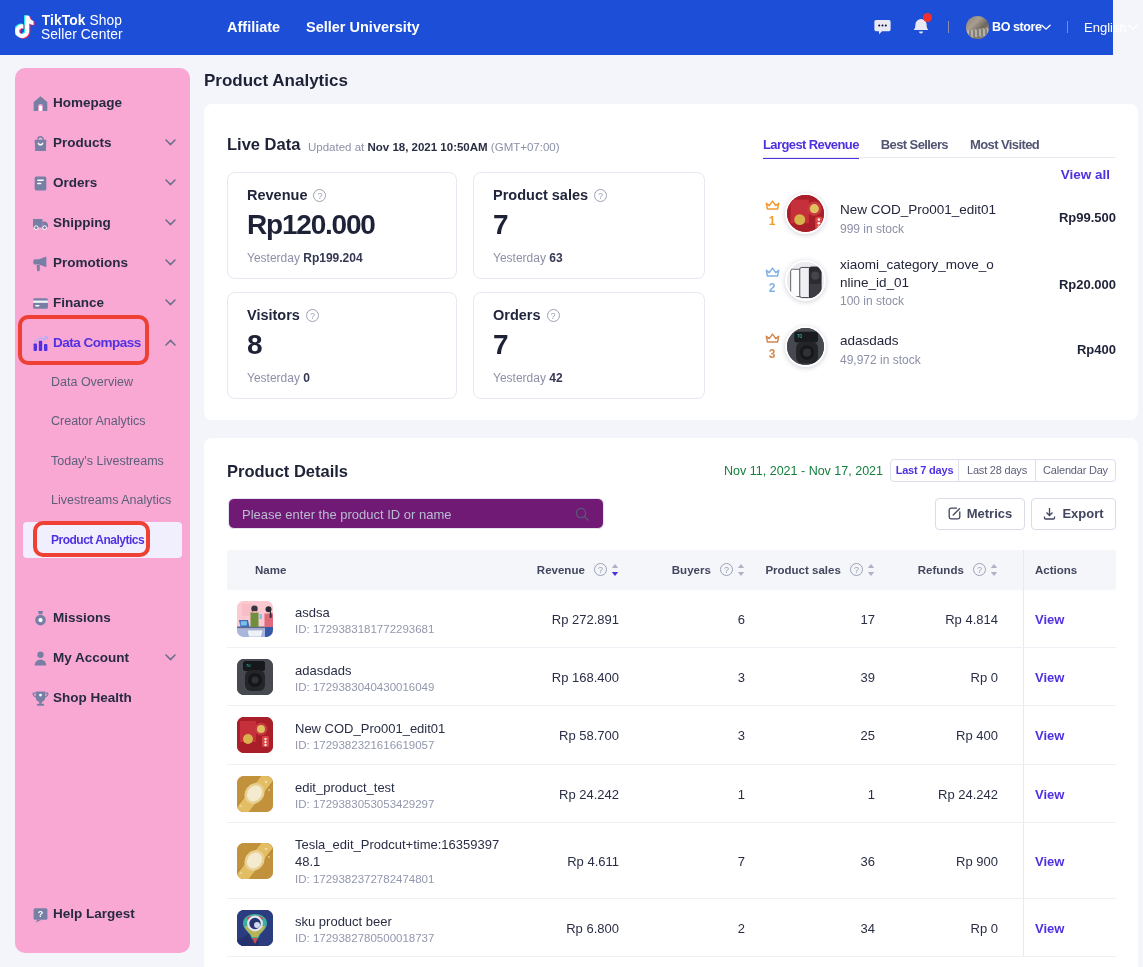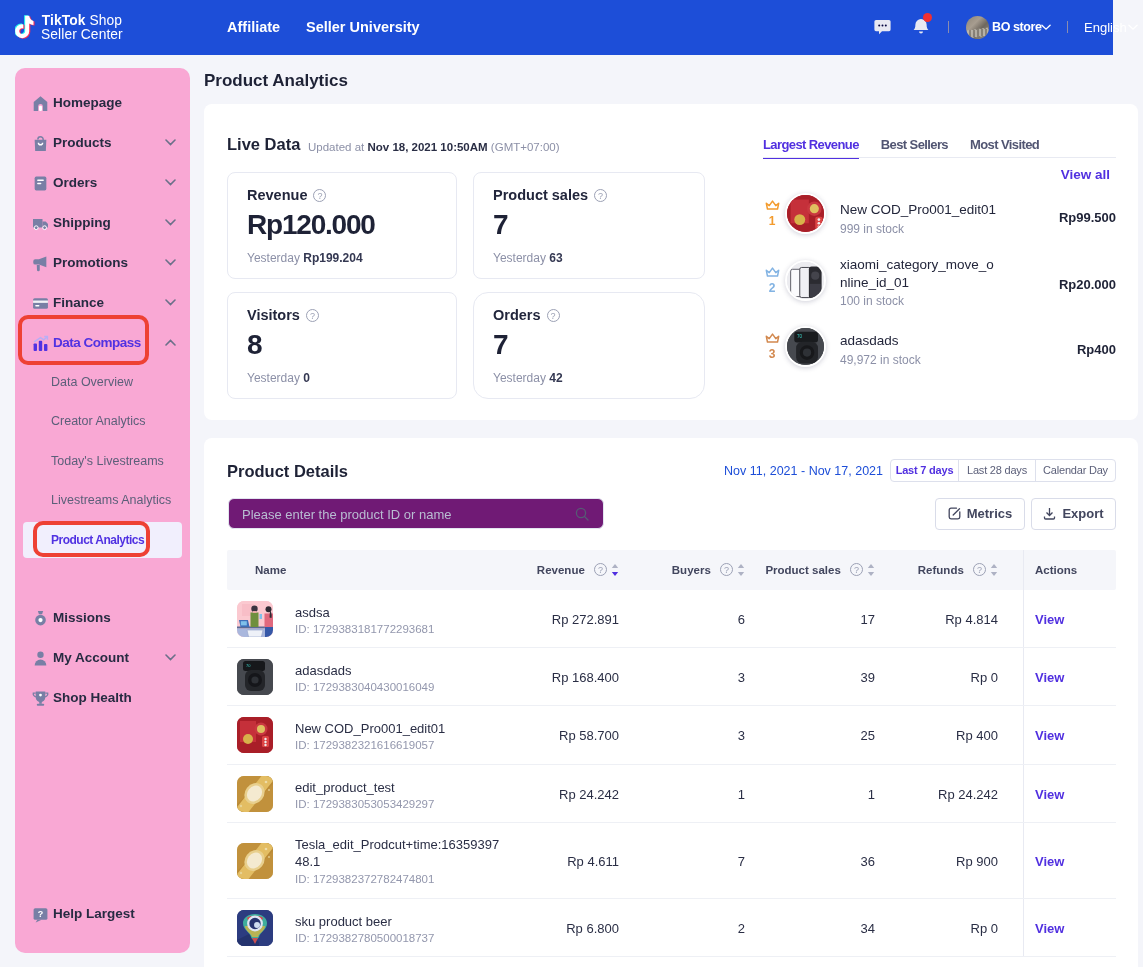--- a/index.html
+++ b/index.html
@@ -39,21 +39,21 @@
 .tabline { position:absolute; left:559px; top:53px; width:353px; height:1px; background:#e8eaf2; }
 .viewall { position:absolute; right:28px; top:63px; font-size:13.5px; font-weight:bold; color:#5130e0; }
 .rrow { position:absolute; left:555px; width:360px; height:66px; }
 .crown { position:absolute; left:4px; top:16px; width:18px; text-align:center; font-size:12px; font-weight:bold; }
 .ravatar { position:absolute; left:26px; top:9px; width:41px; height:41px; border-radius:50%; overflow:hidden; border:2px solid #fff; box-shadow:0 1px 5px rgba(40,40,80,.22); }
 .rname { position:absolute; left:81px; top:17px; width:160px; font-size:13.5px; color:#23263b; line-height:17.5px; }
 .rstock { font-size:12px; color:#8c90a7; margin-top:2px;}
 .rprice { position:absolute; right:3px; font-size:13px; font-weight:bold; color:#1e2236; }
 
 .pd-title { position:absolute; left:23px; top:24px; font-size:16.5px; font-weight:bold; color:#1e2236; }
-.pd-date { position:absolute; right:255px; top:26px; font-size:12.5px; color:#1d4ed8; }
+.pd-date { position:absolute; right:255px; top:26px; font-size:12.5px; color:#15803d; }
 .seg { position:absolute; left:686px; top:21px; width:226px; height:23px; border:1px solid #dde0ec; border-radius:4px; display:flex; background:#fff; }
 .seg div { font-size:11px; letter-spacing:-0.2px; color:#5b5f79; text-align:center; line-height:21px; border-right:1px solid #dde0ec; }
 .seg div:last-child { border-right:none; }
 .seg .a { color:#5130e0; font-weight:bold; }
 .search { position:absolute; left:24px; top:60px; width:376px; height:31px; border:1px solid #e2e5f0; border-radius:6px; background:#701a75; }
 .search .ph { position:absolute; left:13px; top:8px; font-size:13px; color:#b9bdd2; }
 .btn { position:absolute; top:60px; height:32px; border:1px solid #d9dce9; border-radius:4px; background:#fff; font-size:13px; font-weight:bold; color:#42465e; text-align:center; }
 
 .thead { position:absolute; left:23px; top:112px; width:889px; height:40px; background:#f5f6fa; border-radius:2px; }
 .th { position:absolute; top:0; height:40px; line-height:40px; font-size:11.5px; font-weight:bold; color:#42465e; }
@@ -254,21 +254,21 @@
   <div class="statcard" style="left:269px; top:68px; width:232px;">
     <div class="t">Product sales<span class="qm">?</span></div>
     <div class="v">7</div>
     <div class="y">Yesterday <b>63</b></div>
   </div>
   <div class="statcard" style="left:23px; top:188px;">
     <div class="t">Visitors<span class="qm">?</span></div>
     <div class="v">8</div>
     <div class="y">Yesterday <b>0</b></div>
   </div>
-  <div class="statcard" style="left:269px; top:188px; width:232px;border-radius:15px;">
+  <div class="statcard" style="left:269px; top:188px; width:232px;">
     <div class="t">Orders<span class="qm">?</span></div>
     <div class="v">7</div>
     <div class="y">Yesterday <b>42</b></div>
   </div>
 
   <div class="tabs">
     <span class="tab act">Largest Revenue</span><span class="tab">Best Sellers</span><span class="tab" style="margin-right:0;">Most Visited</span>
   </div>
   <div class="tabline"></div>
   <div class="viewall">View all</div>

